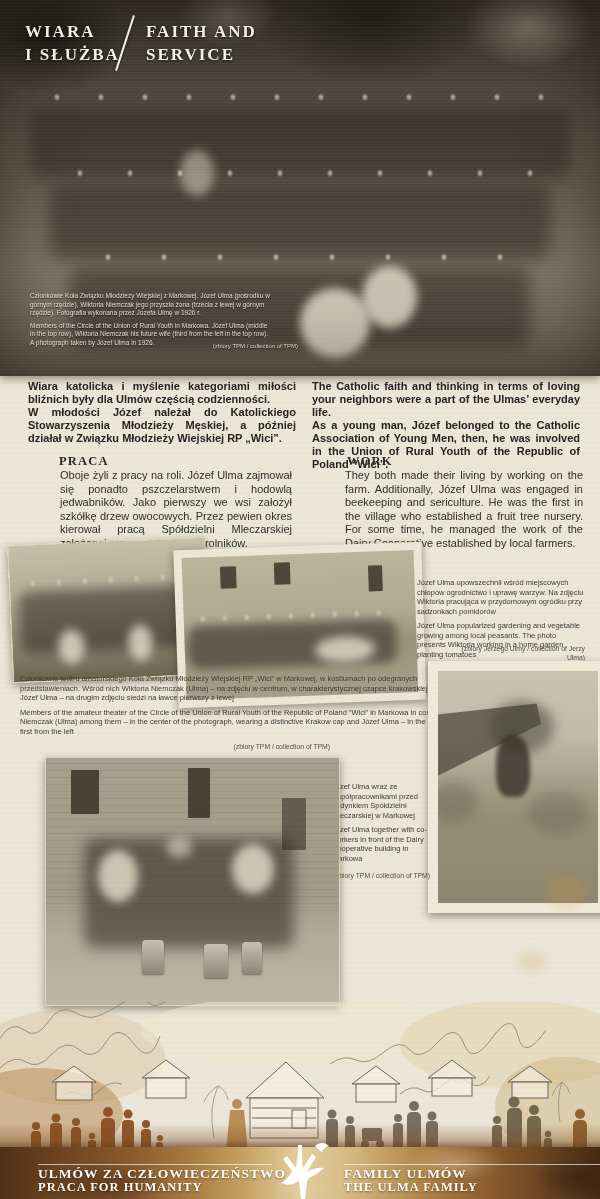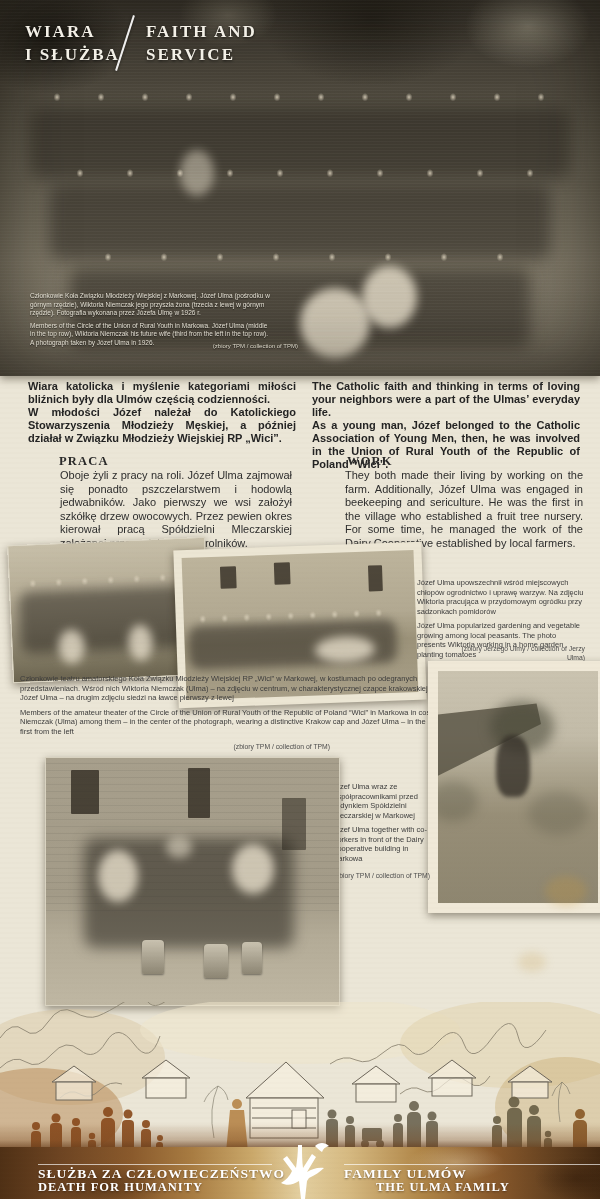--- a/index.html
+++ b/index.html
@@ -284,24 +284,24 @@
         <rect x="573" y="118" width="14" height="32" rx="5"></rect>
     </g>
   </svg>
 
   <div class="footer-fade"></div>
   <div class="footer-band"></div>
 
   <div class="ft-line" style="left:38px;top:1164px;width:234px;"></div>
   <div class="ft-line" style="left:344px;top:1164px;width:256px;"></div>
 
-  <div class="ft" style="left:38px;top:1166px;font-size:13.5px;">SŁUŻBA ZA CZŁOWIECZEŃSTWO</div>
-  <div class="ft" style="left:38px;top:1180px;font-size:12.5px;">DEATH FOR HUMANITY</div>
+  <div class="ft" style="left:38px;top:1166px;font-size:13.5px;">ULMÓW ZA CZŁOWIECZEŃSTWO</div>
+  <div class="ft" style="left:38px;top:1180px;font-size:12.5px;">PRACA FOR HUMANITY</div>
   <div class="ft" style="left:344px;top:1166px;font-size:13.5px;">FAMILY ULMÓW</div>
-  <div class="ft" style="left:344px;top:1180px;font-size:12.5px;margin-left:32px;">THE ULMA FAMILY</div>
+  <div class="ft" style="left:344px;top:1180px;font-size:12.5px;">THE ULMA FAMILY</div>
 
   <svg class="logo" width="64" height="58" viewBox="0 0 64 58">
     <g fill="#ffffff">
       <path d="M30 58 L28 40 C22 44 16 45 10 42 C15 39 19 35 21 30 L12 18 L16 15 L25 27 C26 20 27 12 27 4 L31 4 C31 12 31 20 32 27 L41 13 L45 16 L36 31 C41 28 47 26 53 27 C49 31 44 34 38 37 L36 40 L34 58 Z"></path>
       <path d="M44 5 c4 -4 10 -4 14 0 c-4 1 -6 3 -7 6 c-3 -2 -5 -4 -7 -6 z"></path>
     </g>
   </svg>
 
 </div>
 

